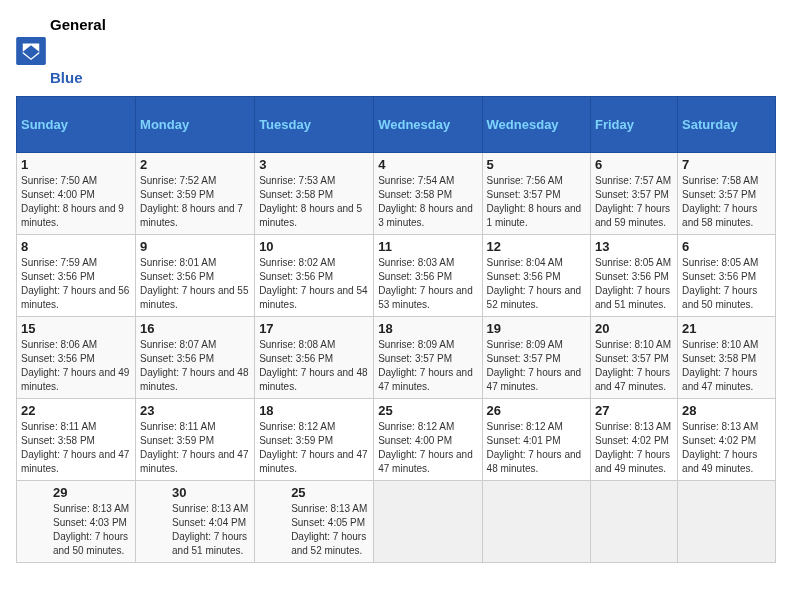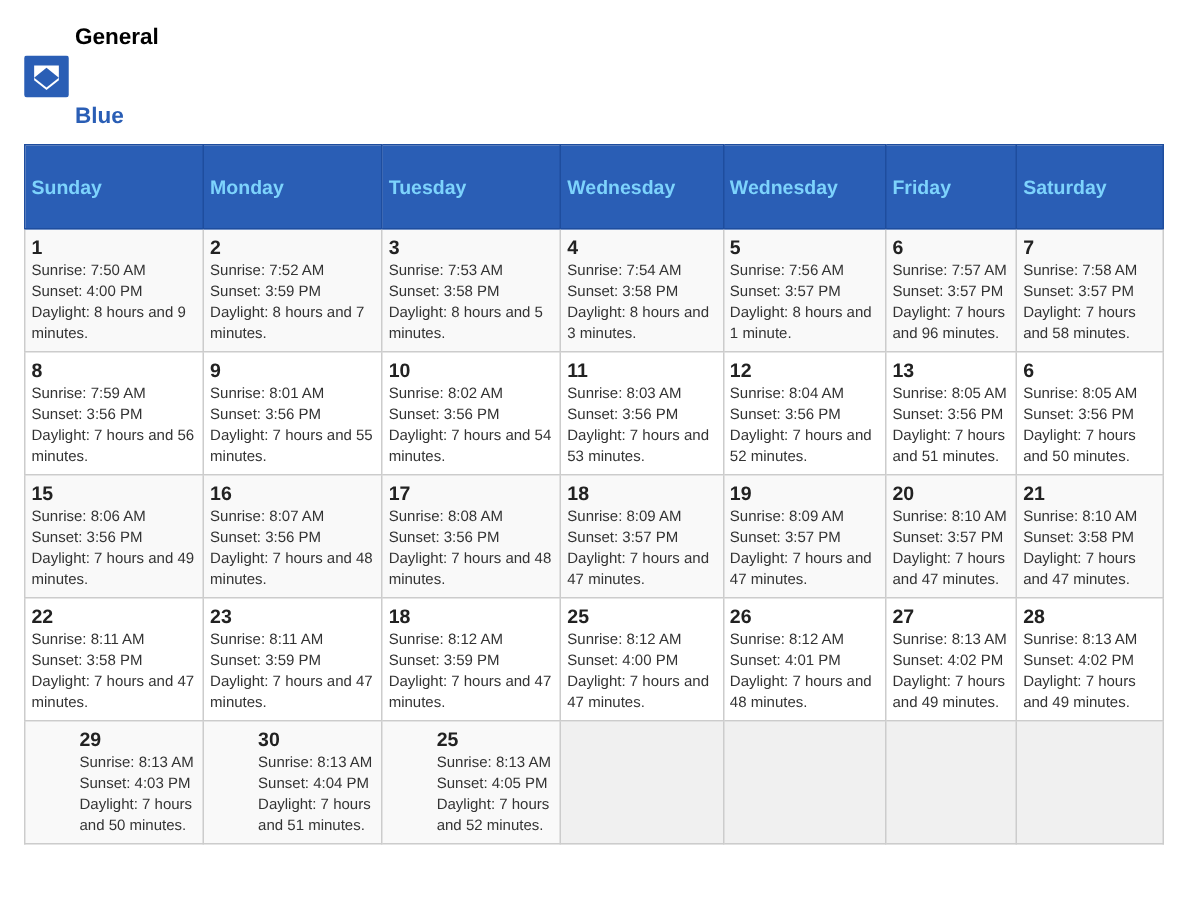--- a/index.html
+++ b/index.html
@@ -133,21 +133,21 @@
         <span class="day-info">Sunrise: 7:54 AM</span><br>
         <span class="day-info">Sunset: 3:58 PM</span><br>
         <span class="day-info">Daylight: 8 hours and 3 minutes.</span></td>
         <td><span class="day-number">5</span>
         <span class="day-info">Sunrise: 7:56 AM</span><br>
         <span class="day-info">Sunset: 3:57 PM</span><br>
         <span class="day-info">Daylight: 8 hours and 1 minute.</span></td>
         <td><span class="day-number">6</span>
         <span class="day-info">Sunrise: 7:57 AM</span><br>
         <span class="day-info">Sunset: 3:57 PM</span><br>
-        <span class="day-info">Daylight: 7 hours and 96 minutes.</span></td>
+        <span class="day-info">Daylight: 7 hours and 59 minutes.</span></td>
         <td><span class="day-number">7</span>
         <span class="day-info">Sunrise: 7:58 AM</span><br>
         <span class="day-info">Sunset: 3:57 PM</span><br>
         <span class="day-info">Daylight: 7 hours and 58 minutes.</span></td>
       </tr>
       <tr>
         <td><span class="day-number">8</span>
         <span class="day-info">Sunrise: 7:59 AM</span><br>
         <span class="day-info">Sunset: 3:56 PM</span><br>
         <span class="day-info">Daylight: 7 hours and 56 minutes.</span></td>

